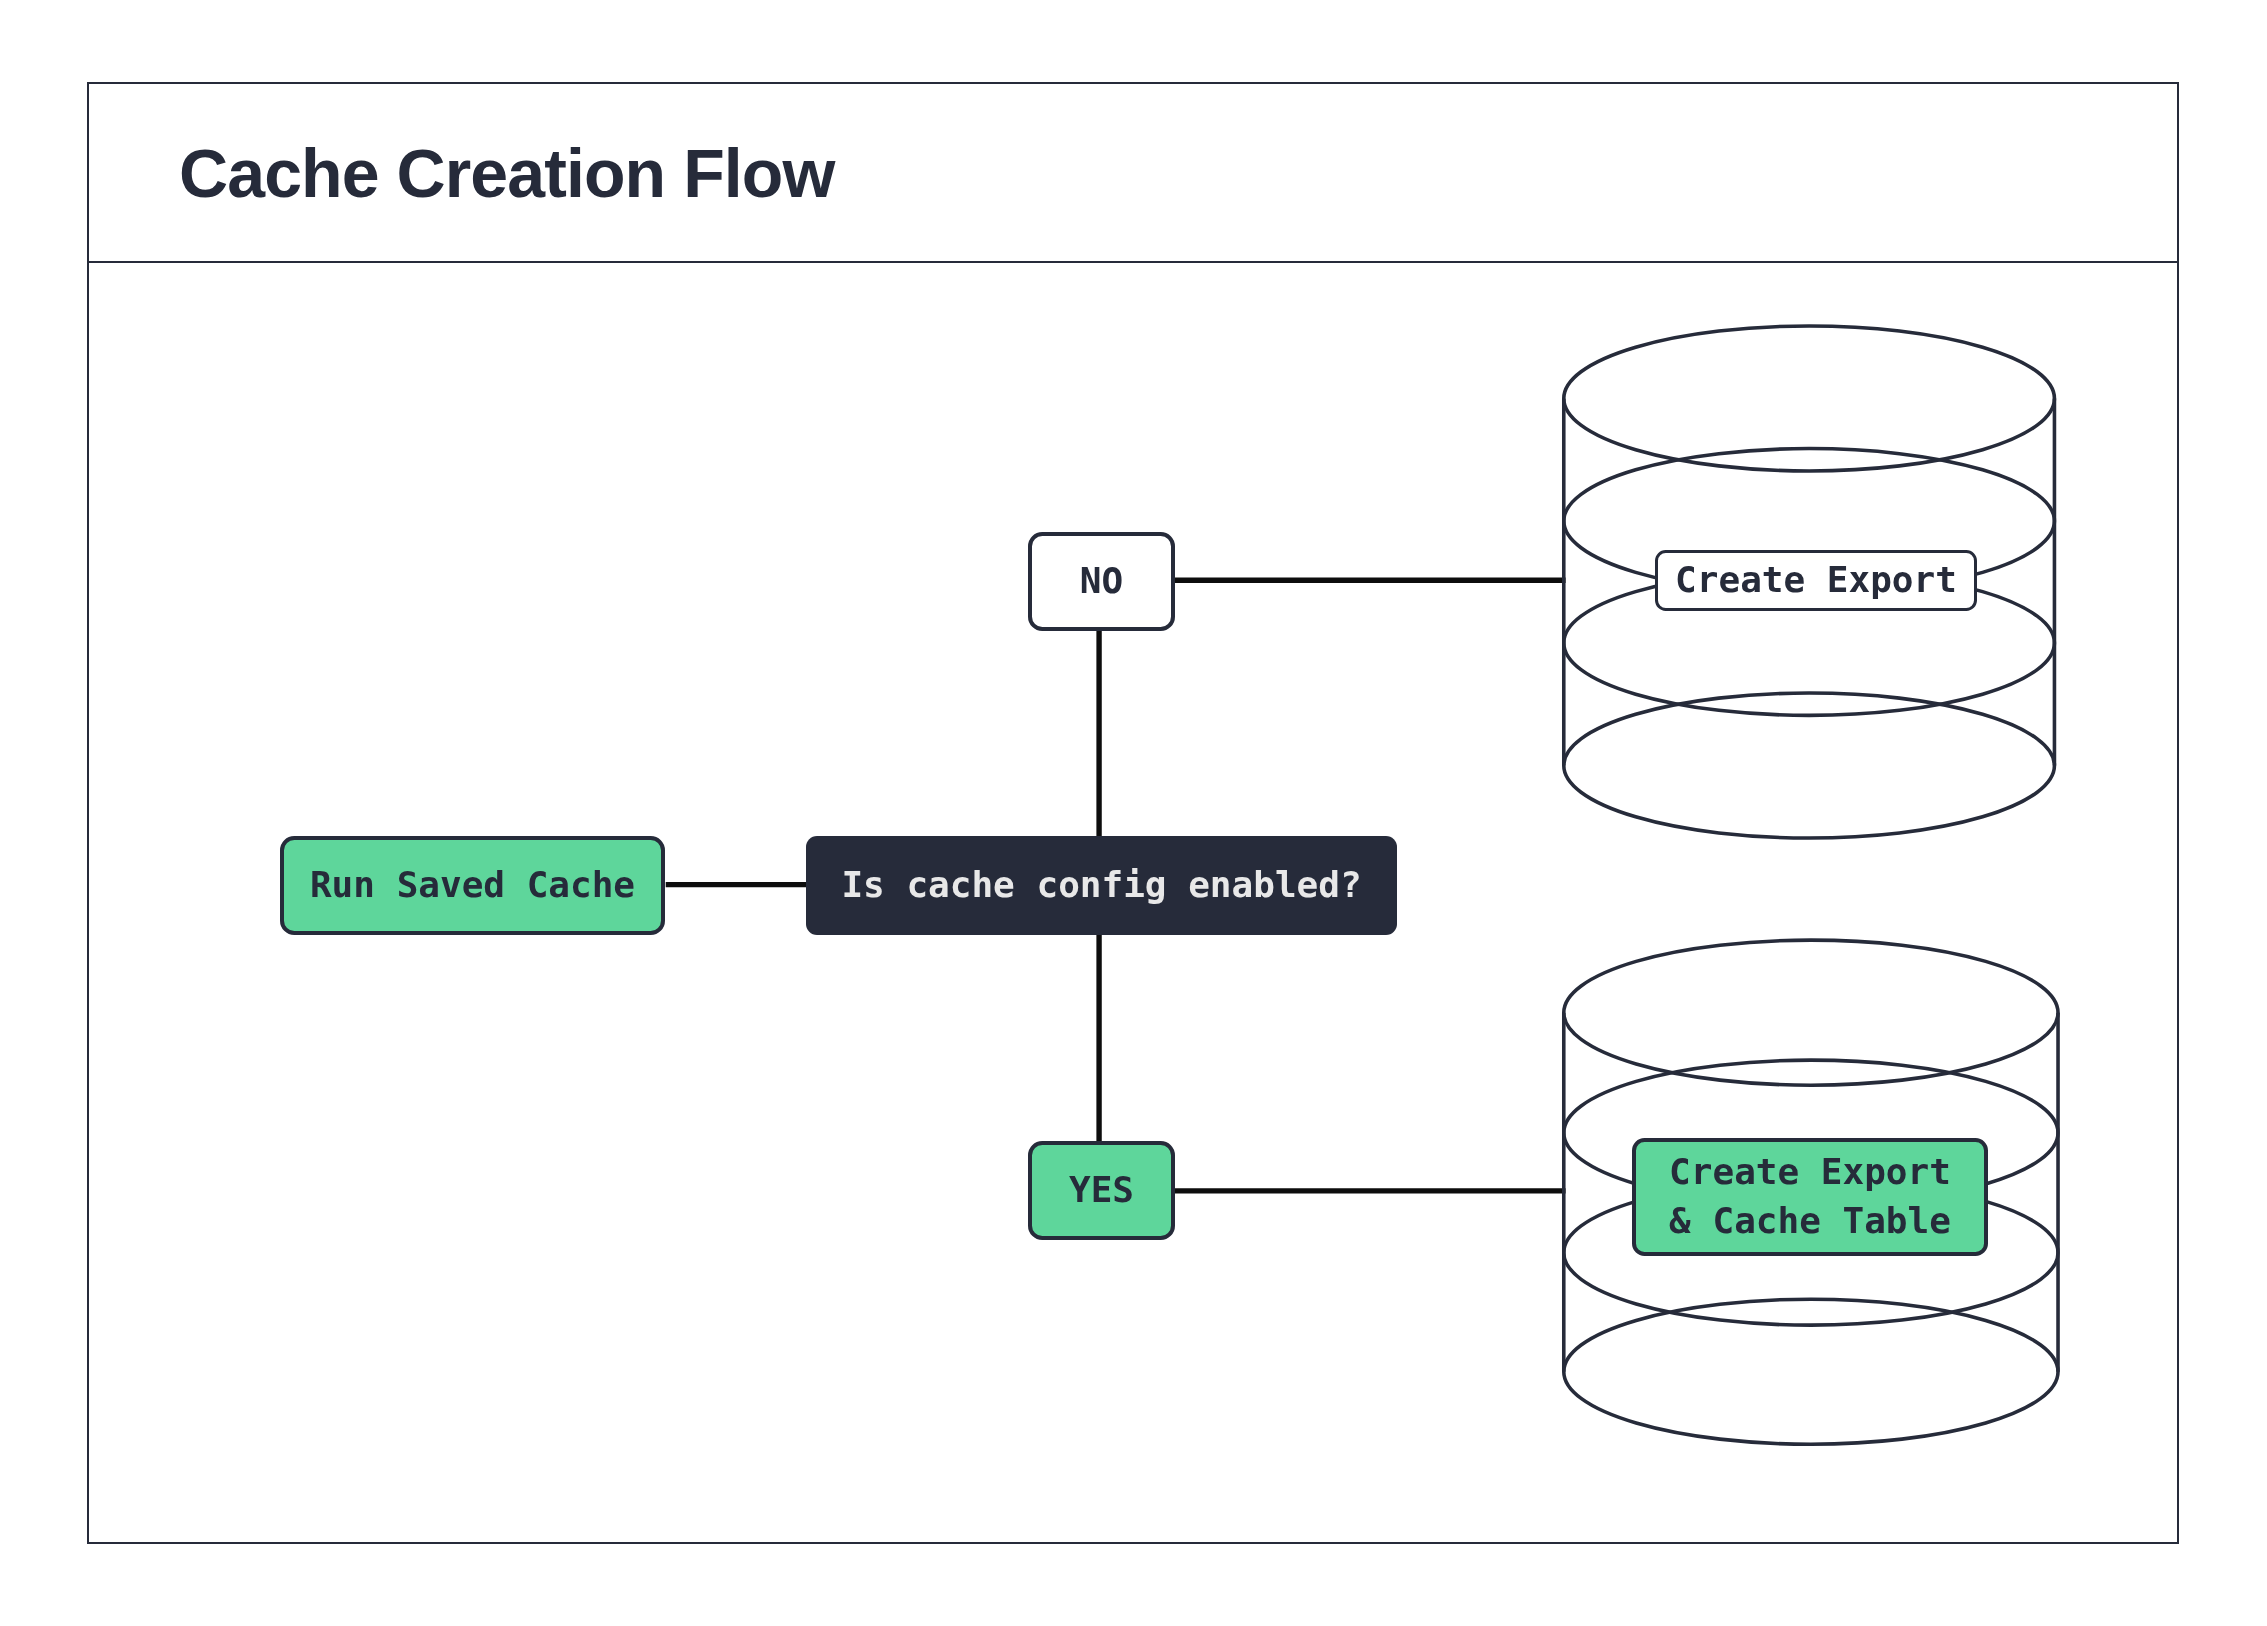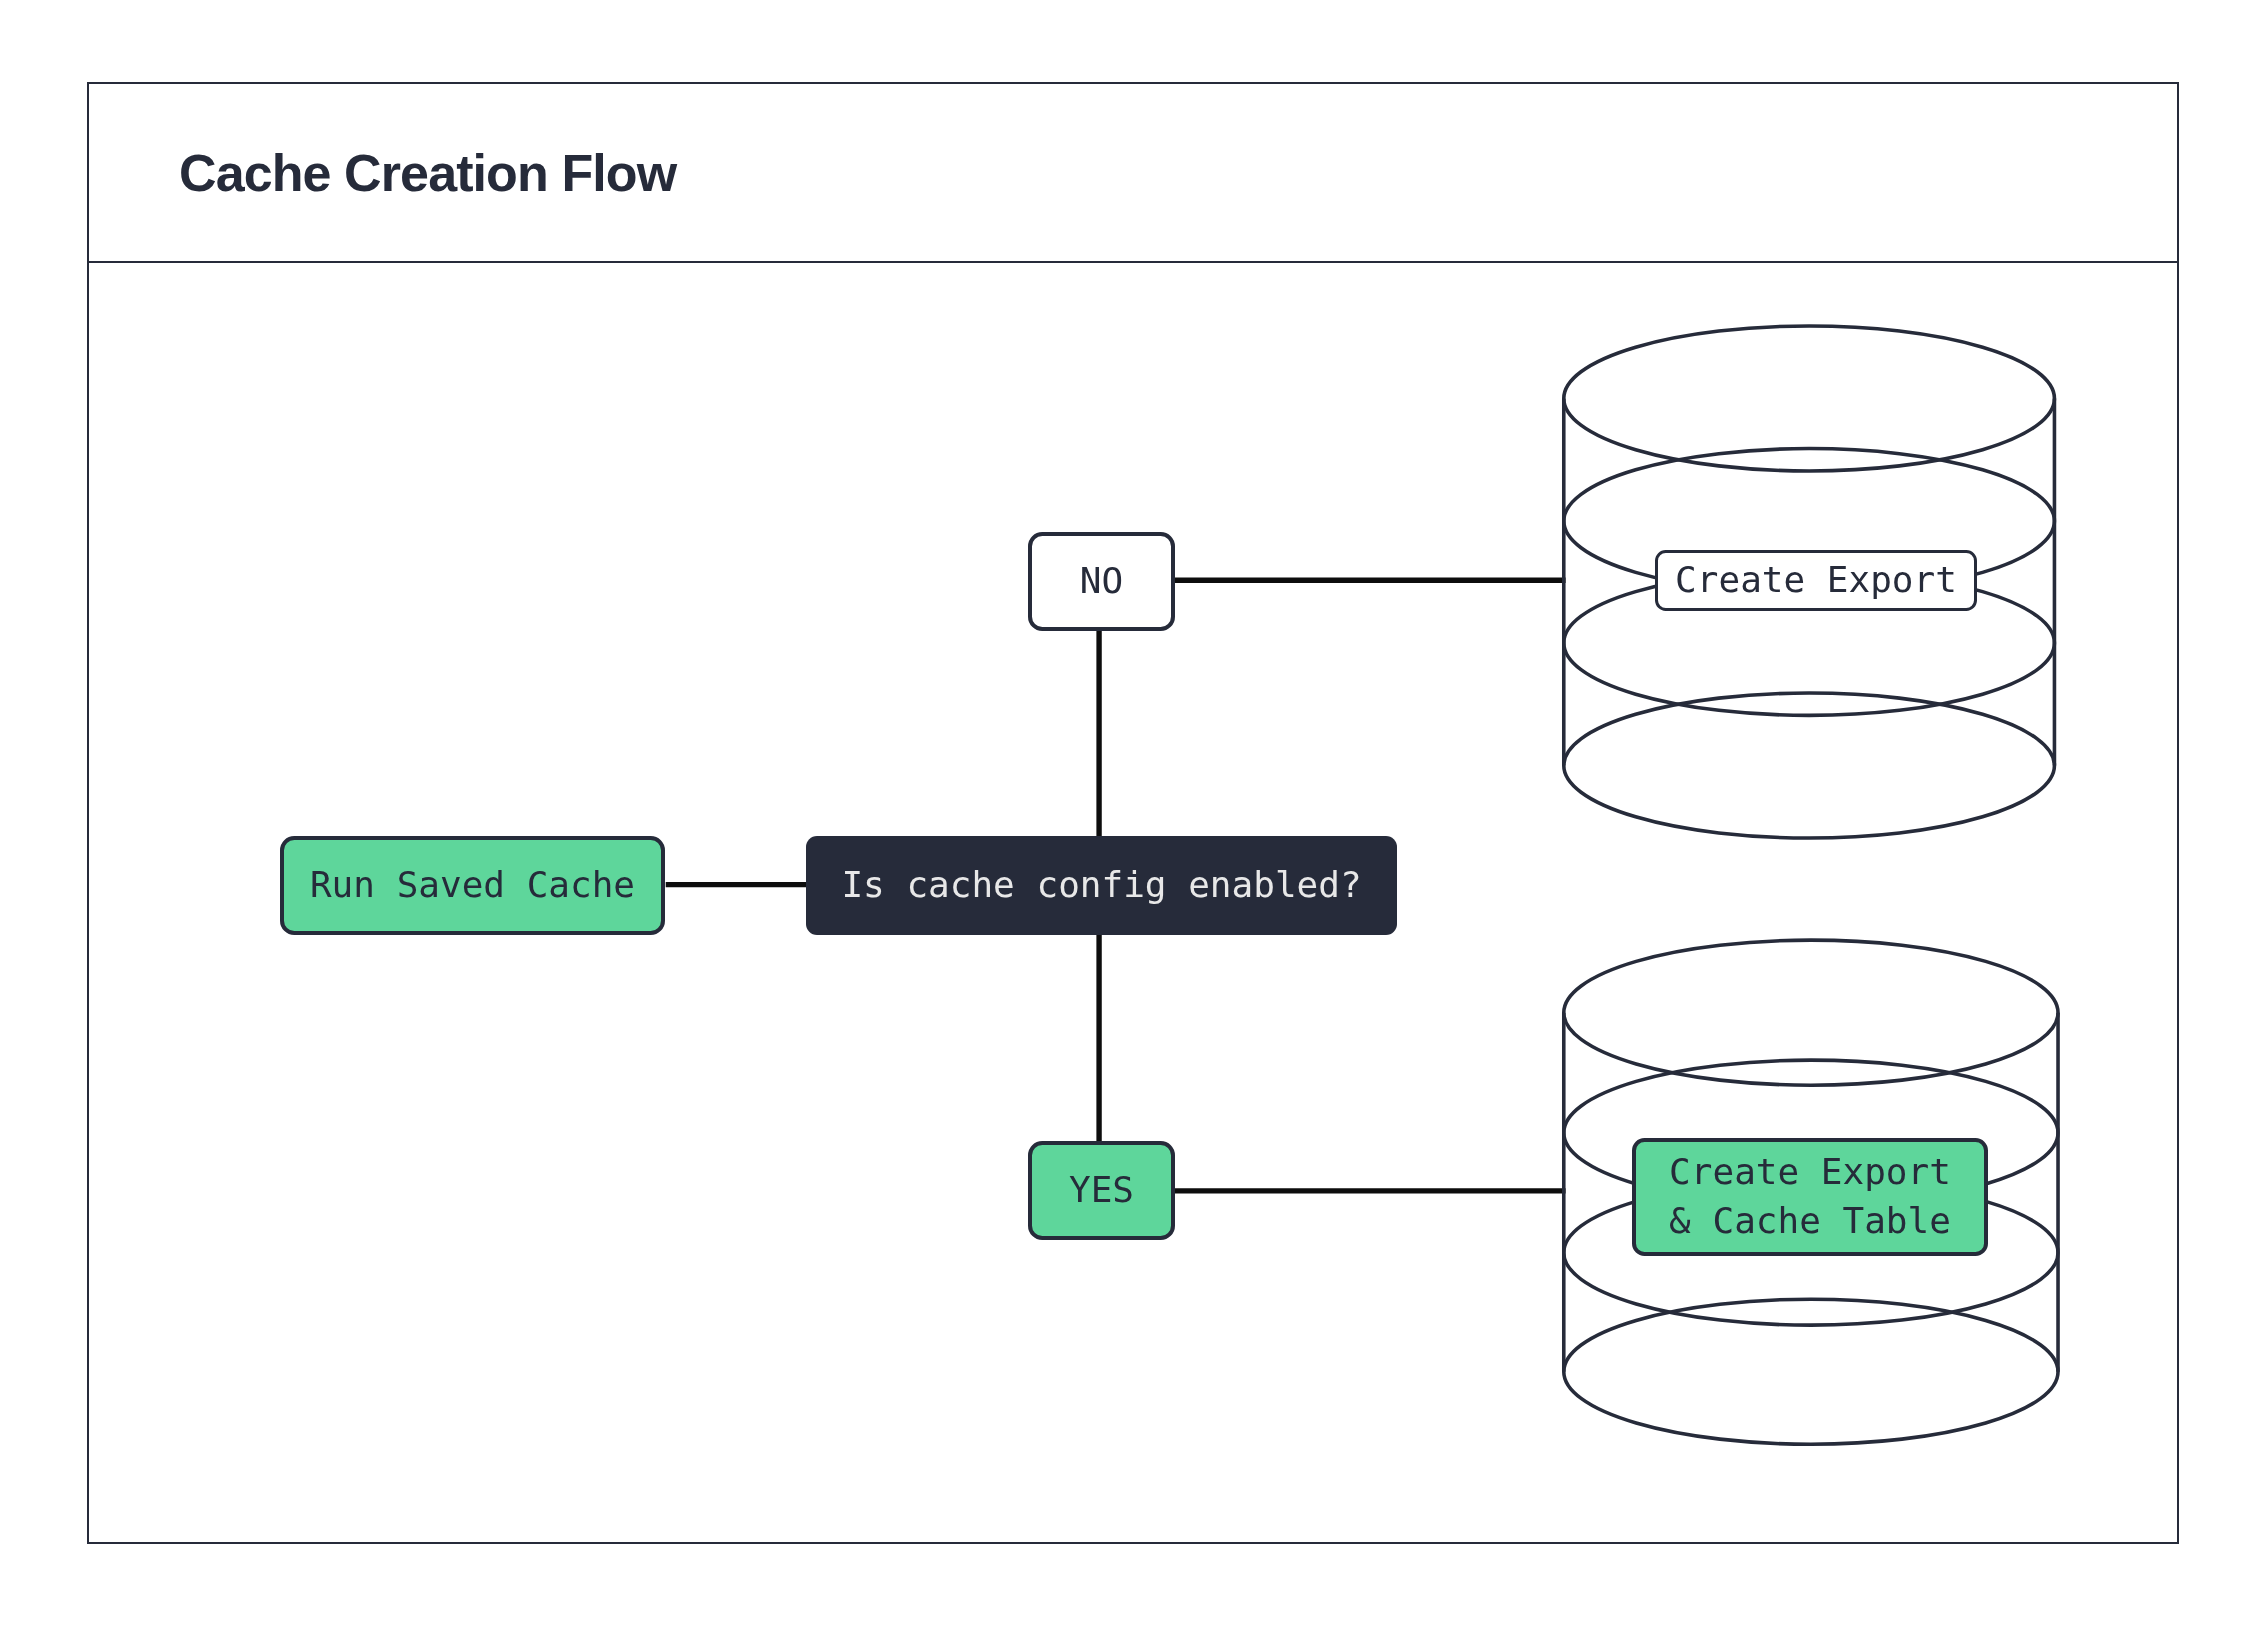--- a/index.html
+++ b/index.html
@@ -26,38 +26,39 @@
   .titlebar{
     position:absolute;left:0;top:0;width:100%;height:179px;
     box-sizing:border-box;
     border-bottom:2.7px solid var(--navy);
     display:flex;align-items:center;
   }
   .title{
     margin:0 0 0 90px;
     font-family:"Liberation Sans", sans-serif;
     font-weight:700;
-    font-size:52px;
+    font-size:68px;
     letter-spacing:-0.9px;
     color:var(--navy);
   }
   svg.overlay{
     position:absolute;left:0;top:0;width:2268px;height:1626px;
   }
   .connector{stroke:var(--line);stroke-width:6;}
   .cyl{stroke:var(--navy);stroke-width:4;fill:none;}
   .node{
     position:absolute;
     box-sizing:border-box;
     display:flex;align-items:center;justify-content:center;
     font-size:36px;
     color:var(--navy);
     text-align:center;
     white-space:pre-line;
     line-height:1.35;
+    font-weight:bold;
   }
   .node-run{
     left:280px;top:836px;width:385px;height:99px;
     background:var(--green);
     border:4.5px solid var(--navy);border-radius:14.3px;
   }
   .node-decision{
     left:806px;top:836px;width:591px;height:99px;
     background:var(--navy);
     color:var(--text-light);

